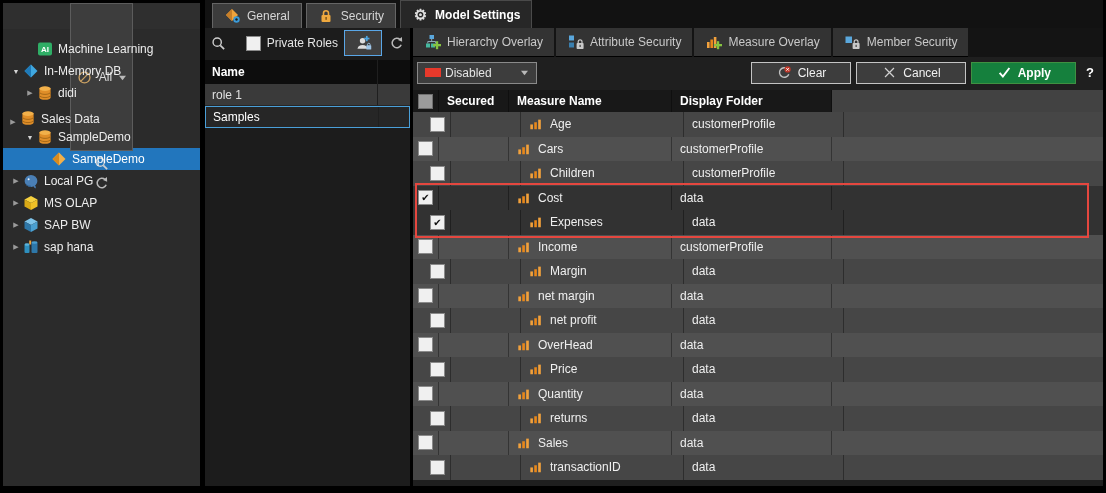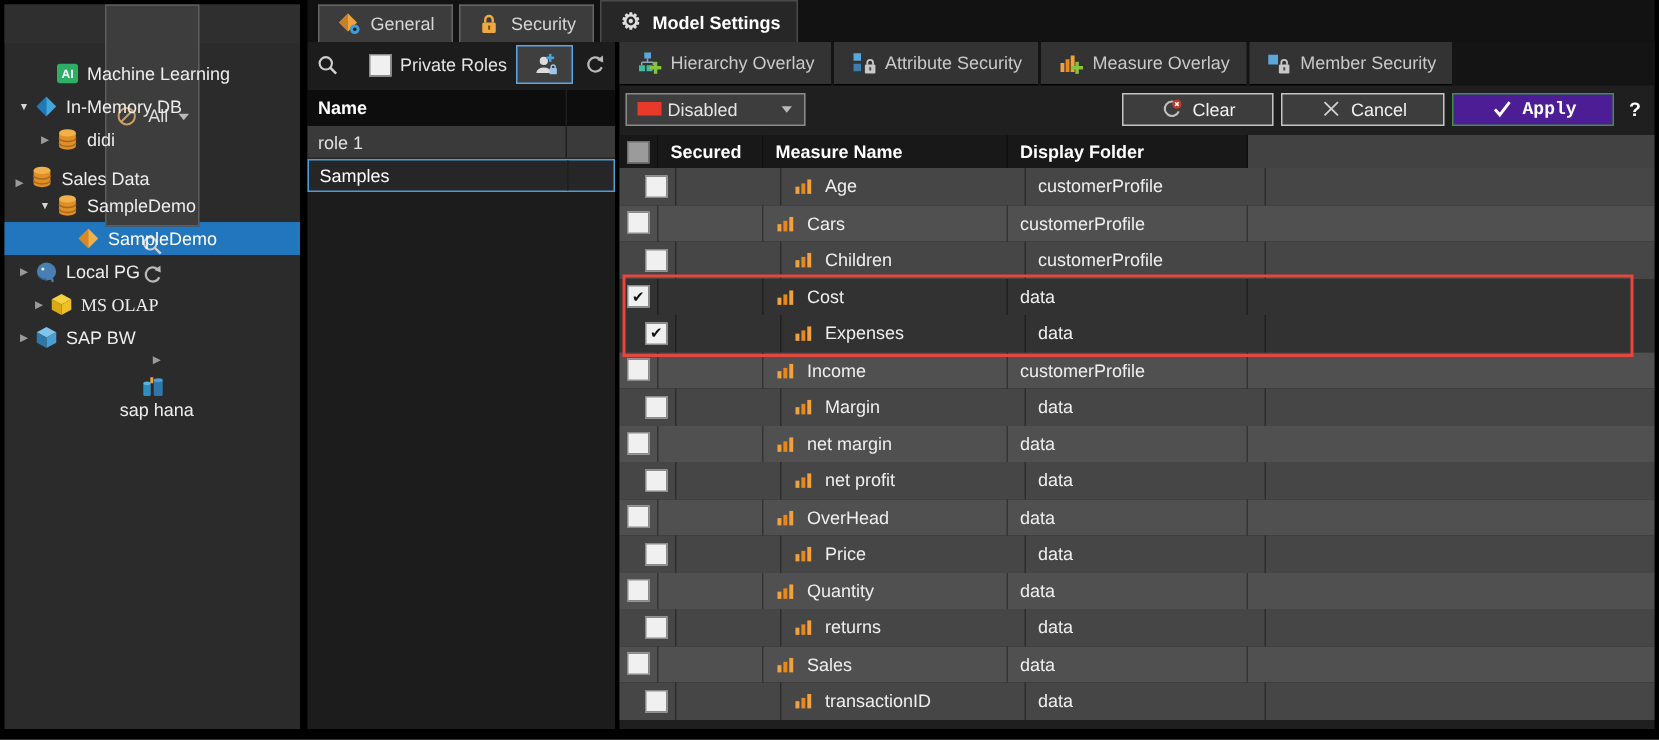--- a/index.html
+++ b/index.html
@@ -55,21 +55,21 @@
   .sec-tab{display:flex;align-items:center;gap:6px;padding:0 11px;background:#333;color:#c9c9c9;
     border-bottom:1px solid #000;cursor:default;}
   .sec-tab.active{background:#212121;color:#fff;font-weight:bold;border-bottom:none;}
   .sec-toolbar{display:flex;align-items:center;height:31px;padding:0 4px;gap:5px;}
   .mode-combo{display:flex;align-items:center;gap:4px;width:120px;height:22px;border:1px solid #8a8a8a;
     background:#3d3d3d;padding:0 7px;box-sizing:border-box;cursor:default;}
   .swatch{width:16px;height:9px;background:#e8392b;}
   .mode-combo .caret{margin-left:auto;}
   .btn{height:22px;display:flex;align-items:center;gap:5px;padding:0 24px;background:#3d3d3d;
     border:1px solid #c4c4c4;color:#f0f0f0;cursor:default;box-sizing:border-box;justify-content:flex-end;}
-  .btn.apply{background:#4c1d95;border-color:#3f9142;color:#fff;font-weight:bold;font-family:Liberation Mono, monospace;}
+  .btn.apply{background:#15803d;border-color:#3f9142;color:#fff;font-weight:bold;}
   .help{color:#fff;font-weight:bold;font-size:13px;padding:0 5px;cursor:default;}
   .btn-group{margin-left:auto;display:flex;align-items:center;gap:5px;}
 
   
   .measure-table{position:relative;margin-top:2px;}
   .m-header,.m-row{display:grid;grid-template-columns:26px 70px 163px 160px 1fr;}
   .m-header{height:22px;font-weight:bold;color:#fff;}
   .m-header .cell{background:#181818;}
   .m-header .cell.filler{background:#424242;}
   .cell{display:flex;align-items:center;height:100%;border-right:1px solid rgba(0,0,0,0.35);
@@ -189,21 +189,21 @@
           <span class="tree-icon">
             <svg width="16" height="16" viewBox="0 0 16 16">
               <ellipse cx="8" cy="8" rx="6.4" ry="6" fill="#4a7fb5"></ellipse>
               <circle cx="5.6" cy="6.3" r="1" fill="#e8f2fa"></circle>
               <path d="M10.8 12.6 q1.8 1 1 2.4" stroke="#4a7fb5" stroke-width="1.6" fill="none"></path>
               <path d="M3 11.5 q2 2 5 1.8" stroke="#2e5f8e" stroke-width="1" fill="none"></path>
             </svg>
           </span>
           <span class="tree-label">Local PG</span>
         </div>
-        <div class="tree-row" style="padding-left: 16px; font-family: Liberation Serif, serif;">
+        <div class="tree-row" style="padding-left: 6px;">
           <span class="expander">▶</span>
           <span class="tree-icon">
             <svg width="16" height="16" viewBox="0 0 16 16">
               <polygon points="8,1 14.5,4.5 8,8 1.5,4.5" fill="#f6d13f"></polygon>
               <polygon points="1.5,4.5 8,8 8,15 1.5,11.5" fill="#d9a916"></polygon>
               <polygon points="14.5,4.5 8,8 8,15 14.5,11.5" fill="#efc026"></polygon>
             </svg>
           </span>
           <span class="tree-label">MS OLAP</span>
         </div>
@@ -211,21 +211,21 @@
           <span class="expander">▶</span>
           <span class="tree-icon">
             <svg width="16" height="16" viewBox="0 0 16 16">
               <polygon points="8,1 14.5,4.5 8,8 1.5,4.5" fill="#7fc4ea"></polygon>
               <polygon points="1.5,4.5 8,8 8,15 1.5,11.5" fill="#2e77a8"></polygon>
               <polygon points="14.5,4.5 8,8 8,15 14.5,11.5" fill="#4a9fd0"></polygon>
             </svg>
           </span>
           <span class="tree-label">SAP BW</span>
         </div>
-        <div class="tree-row" style="padding-left: 6px; flex-direction: column;">
+        <div class="tree-row" style="padding-left: 6px;">
           <span class="expander">▶</span>
           <span class="tree-icon">
             <svg width="16" height="16" viewBox="0 0 16 16">
               <rect x="6.2" y="1.5" width="2" height="4" fill="#f0a43c"></rect>
               <rect x="1.5" y="5.5" width="5" height="8.5" rx="1" fill="#2e8fbe"></rect>
               <ellipse cx="4" cy="5.5" rx="2.5" ry="1.2" fill="#5ab4dc"></ellipse>
               <rect x="8.5" y="3.5" width="6" height="10.5" rx="1" fill="#2e77a8"></rect>
               <ellipse cx="11.5" cy="3.5" rx="3" ry="1.3" fill="#4a9fd0"></ellipse>
             </svg>
           </span>

